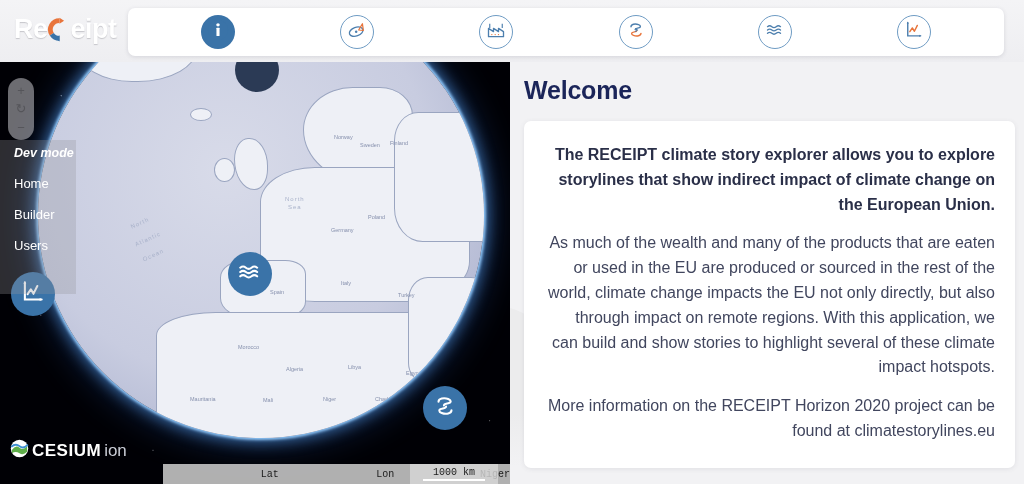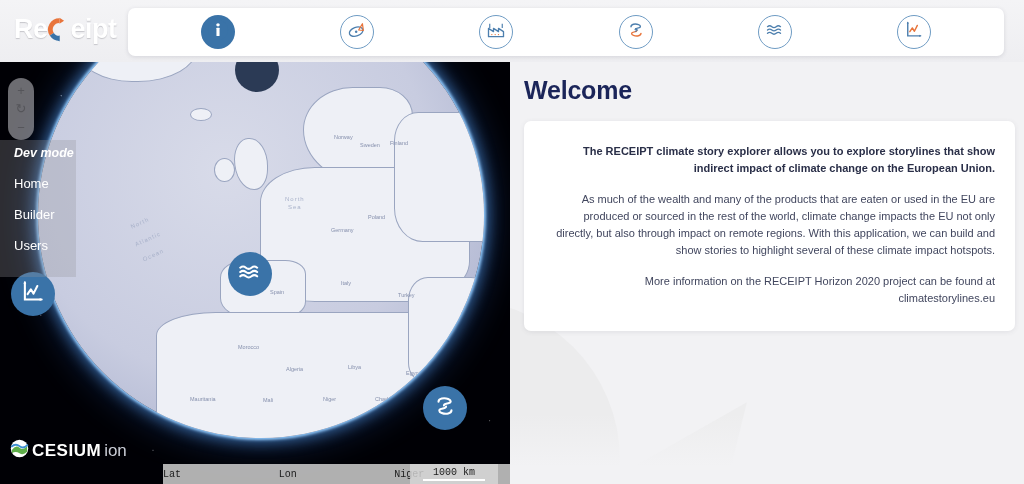--- a/index.html
+++ b/index.html
@@ -182,21 +182,21 @@
     cursor: pointer; color: #55555a; font-size: 13px; line-height: 1;
   }
 
   
   #dev-menu {
     position: absolute;
     left: 0; top: 78px;
     width: 76px;
     z-index: 8;
     background: rgba(150,150,155,0.30);
-    padding: 6px 0 8px 14px;
+    padding: 6px 0 25px 14px;
   }
   #dev-menu .dev-title {
     font-style: italic;
     font-weight: bold;
     font-size: 12.5px;
     color: #ffffff;
     margin-bottom: 6px;
     white-space: nowrap;
   }
   #dev-menu .dev-link {
@@ -248,21 +248,21 @@
     background: rgba(215,215,215,0.82);
     display: flex;
     align-items: center;
     z-index: 9;
     font-family: "Liberation Mono", monospace;
     font-size: 10px;
     color: #1a1a1a;
   }
   .status-cell {
     flex: 1;
-    text-align: left;
+    text-align: right;
   }
   #scale-bar {
     position: absolute;
     right: 12px; bottom: 0;
     width: 88px; height: 20px;
     background: rgba(215,215,215,0.82);
     z-index: 10;
     display: flex;
     flex-direction: column;
     align-items: center;
@@ -296,21 +296,21 @@
   #welcome-card {
     position: absolute;
     left: 14px; top: 59px;
     width: 491px;
     background: #ffffff;
     border-radius: 7px;
     box-shadow: 0 1px 5px rgba(70,70,90,0.10);
     padding: 22px 20px 24px 22px;
   }
   #welcome-card p {
-    font-size: 11px;
+    font-size: 16px;
     line-height: 1.55;
     color: #41465e;
     margin-bottom: 14px;
   }
   #welcome-card p:last-child { margin-bottom: 0; }
   #welcome-card p.lead {
     font-weight: bold;
     color: #2a2f48;
   }
 </style>

